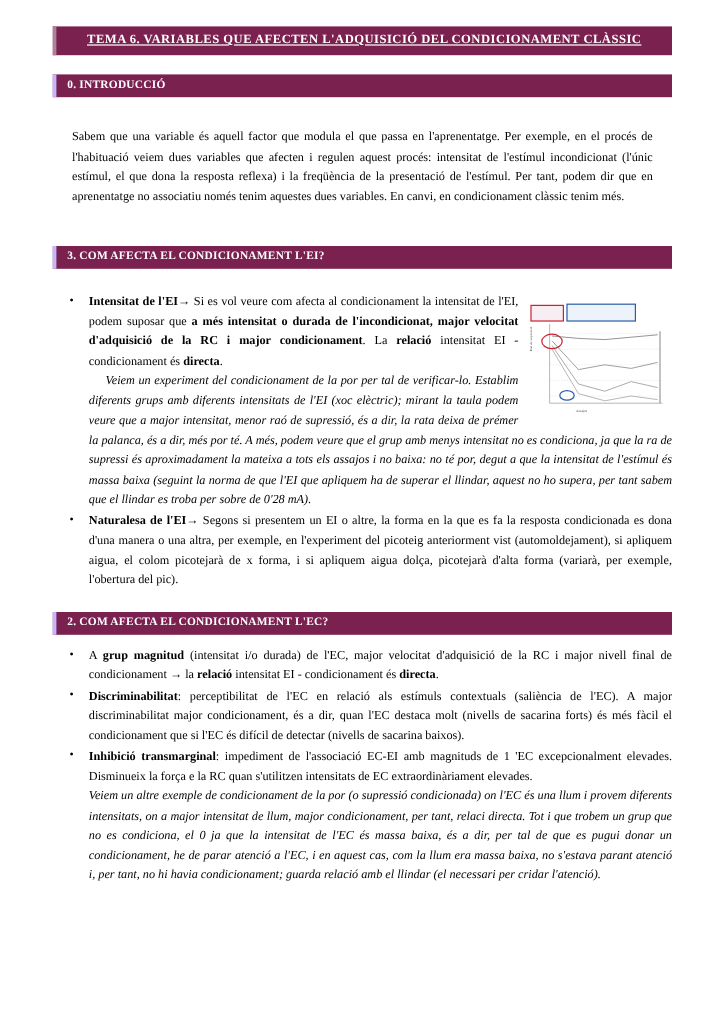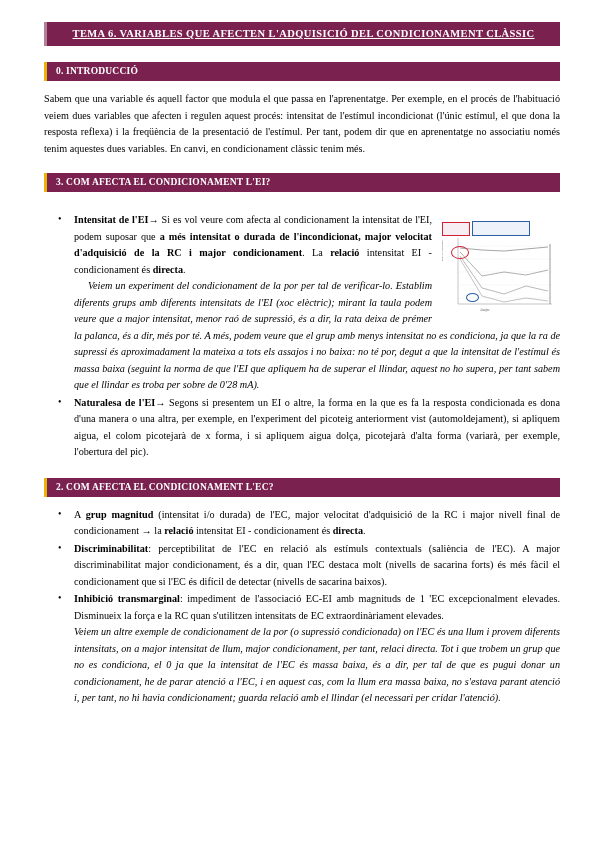--- a/index.html
+++ b/index.html
@@ -25,21 +25,21 @@
     position: absolute;
     left: 44px;
     top: 0;
     width: 516px;
   }
 
   
   .banner {
     background: #7B2150;
     color: #ffffff;
-    border-left: 3px solid #eab308;
+    border-left: 3px solid #c4b5fd;
     padding: 4px 6px 5px 9px;
     font-weight: bold;
     letter-spacing: 0.2px;
   }
   .banner-title {
     text-align: center;
     font-size: 10.5px;
     padding: 6px 6px 7px 6px;
     border-left: 3px solid #B08098;
   }
@@ -49,21 +49,21 @@
   }
   .banner-section {
     font-size: 9.5px;
   }
 
   
   .para {
     font-size: 10.2px;
     line-height: 1.62;
     text-align: justify;
-    margin: 0;
+    margin: 16px;
   }
   .it { font-style: italic; }
   .b { font-weight: bold; }
 
   ul.bullets {
     list-style: none;
     margin: 0;
     padding: 0;
     font-family: Liberation Serif, serif;
   }

